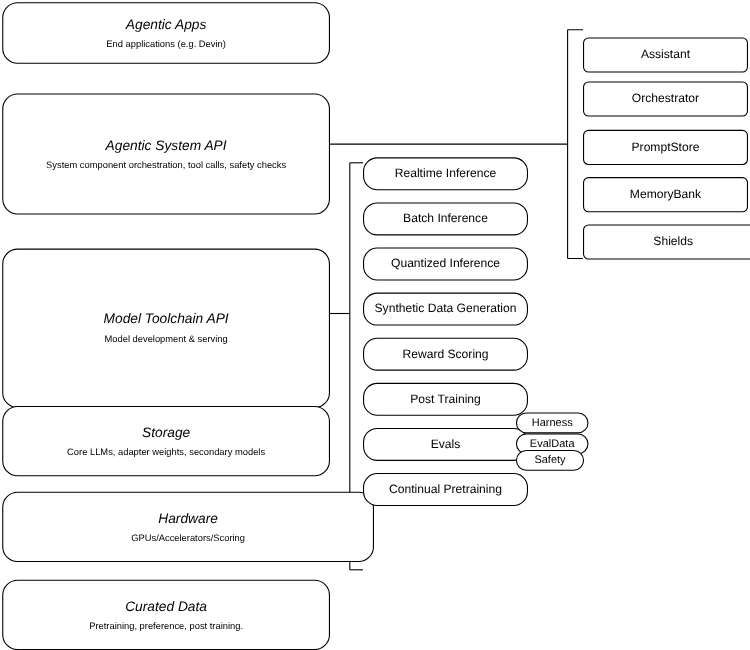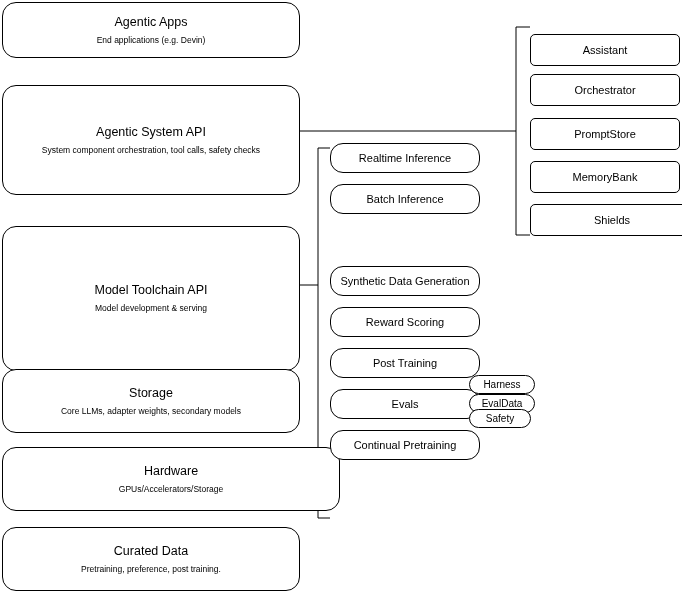--- a/index.html
+++ b/index.html
@@ -28,20 +28,21 @@
     align-items: center;
     justify-content: center;
     text-align: center;
   }
   .layer {
     border-radius: 14px;
   }
   .layer .title {
     font-size: 12.5px;
     line-height: 15px;
+    font-style: italic;
   }
   .layer .sub {
     font-size: 8.5px;
     line-height: 12px;
     margin-top: 4px;
   }
   .pill {
     border-radius: 13px;
     font-size: 11px;
   }
@@ -95,21 +96,21 @@
     <div class="sub">Model development &amp; serving</div>
   </div>
 
   <div class="box layer" style="left:2px; top:369px; width:298px; height:64px;">
     <div class="title">Storage</div>
     <div class="sub">Core LLMs, adapter weights, secondary models</div>
   </div>
 
   <div class="box layer" style="left:2px; top:447px; width:338px; height:64px;">
     <div class="title">Hardware</div>
-    <div class="sub">GPUs/Accelerators/Storage</div>
+    <div class="sub">GPUs/Accelerators/Scoring</div>
   </div>
 
   <div class="box layer" style="left:2px; top:527px; width:298px; height:64px;">
     <div class="title">Curated Data</div>
     <div class="sub">Pretraining, preference, post training.</div>
   </div>
 
   <div class="box right-item" style="left:530px; top:34px; width:150px; height:32px;">
     <span>Assistant</span>
   </div>
@@ -124,20 +125,23 @@
   </div>
   <div class="box right-item" style="left:530px; top:204px; width:164px; height:32px;">
     <span>Shields</span>
   </div>
 
   <div class="box pill" style="left:330px; top:143px; width:150px; height:30px;">
     <span>Realtime Inference</span>
   </div>
   <div class="box pill" style="left:330px; top:184px; width:150px; height:30px;">
     <span>Batch Inference</span>
+  </div>
+  <div class="box pill" style="left:330px; top:225px; width:150px; height:30px;">
+    <span>Quantized Inference</span>
   </div>
   <div class="box pill" style="left:330px; top:307px; width:150px; height:30px;">
     <span>Reward Scoring</span>
   </div>
   <div class="box pill" style="left:330px; top:266px; width:150px; height:30px;">
     <span>Synthetic Data Generation</span>
   </div>
   <div class="box pill" style="left:330px; top:348px; width:150px; height:30px;">
     <span>Post Training</span>
   </div>

